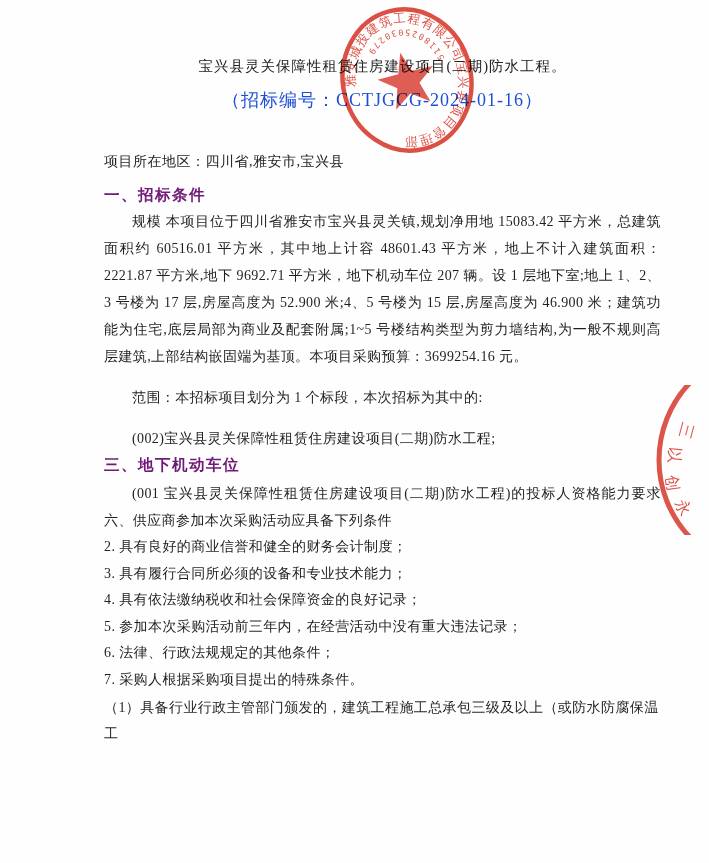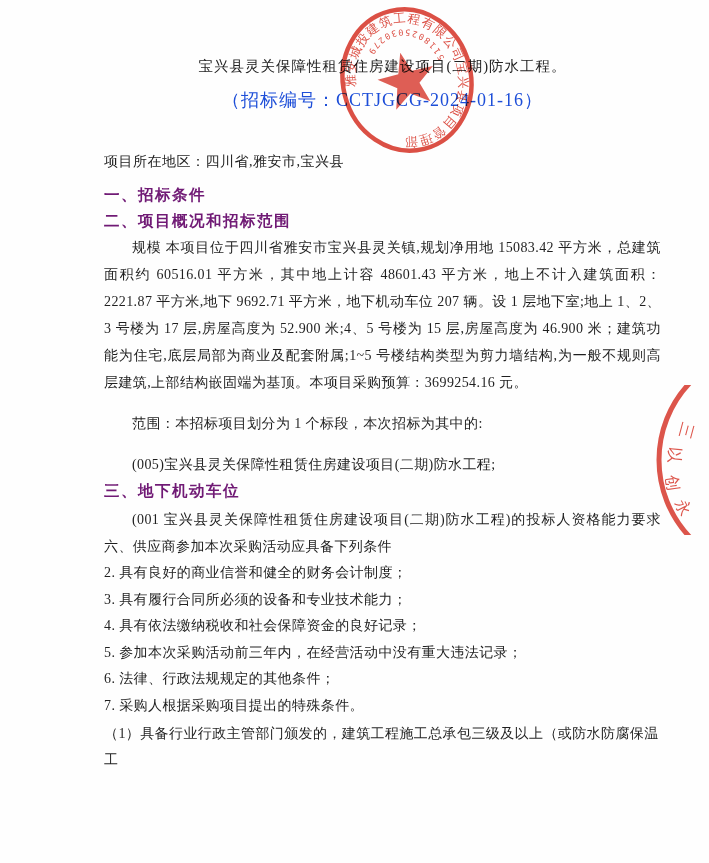--- a/index.html
+++ b/index.html
@@ -68,24 +68,23 @@
 
     <div class="doc-header">
       <div class="doc-title">宝兴县灵关保障性租赁住房建设项目(二期)防水工程。</div>
       <div class="tender-no">（招标编号：CCTJGCG-2024-01-16）</div>
     </div>
 
     <div class="location-line">项目所在地区：四川省,雅安市,宝兴县</div>
 
     <div class="sec-heading h1">一、招标条件</div>
 
-    <div class="sec-heading h2">二、项目概况和招标范围</div>
     <div class="para p-scale">规模 本项目位于四川省雅安市宝兴县灵关镇,规划净用地 15083.42 平方米，总建筑面积约 60516.01 平方米，其中地上计容 48601.43 平方米，地上不计入建筑面积：2221.87 平方米,地下 9692.71 平方米，地下机动车位 207 辆。设 1 层地下室;地上 1、2、3 号楼为 17 层,房屋高度为 52.900 米;4、5 号楼为 15 层,房屋高度为 46.900 米；建筑功能为住宅,底层局部为商业及配套附属;1~5 号楼结构类型为剪力墙结构,为一般不规则高层建筑,上部结构嵌固端为基顶。本项目采购预算：3699254.16 元。</div>
     <div class="para p-scope">范围：本招标项目划分为 1 个标段，本次招标为其中的:</div>
-    <div class="para p-lot">(005)宝兴县灵关保障性租赁住房建设项目(二期)防水工程;</div>
+    <div class="para p-lot">(002)宝兴县灵关保障性租赁住房建设项目(二期)防水工程;</div>
 
     <div class="sec-heading h3">三、地下机动车位</div>
     <div class="para p-intro">(001 宝兴县灵关保障性租赁住房建设项目(二期)防水工程)的投标人资格能力要求 六、供应商参加本次采购活动应具备下列条件</div>
 
     <div class="req-line">2. 具有良好的商业信誉和健全的财务会计制度；</div>
     <div class="req-line">3. 具有履行合同所必须的设备和专业技术能力；</div>
     <div class="req-line">4. 具有依法缴纳税收和社会保障资金的良好记录；</div>
     <div class="req-line">5. 参加本次采购活动前三年内，在经营活动中没有重大违法记录；</div>
     <div class="req-line">6. 法律、行政法规规定的其他条件；</div>
     <div class="req-line">7. 采购人根据采购项目提出的特殊条件。</div>

